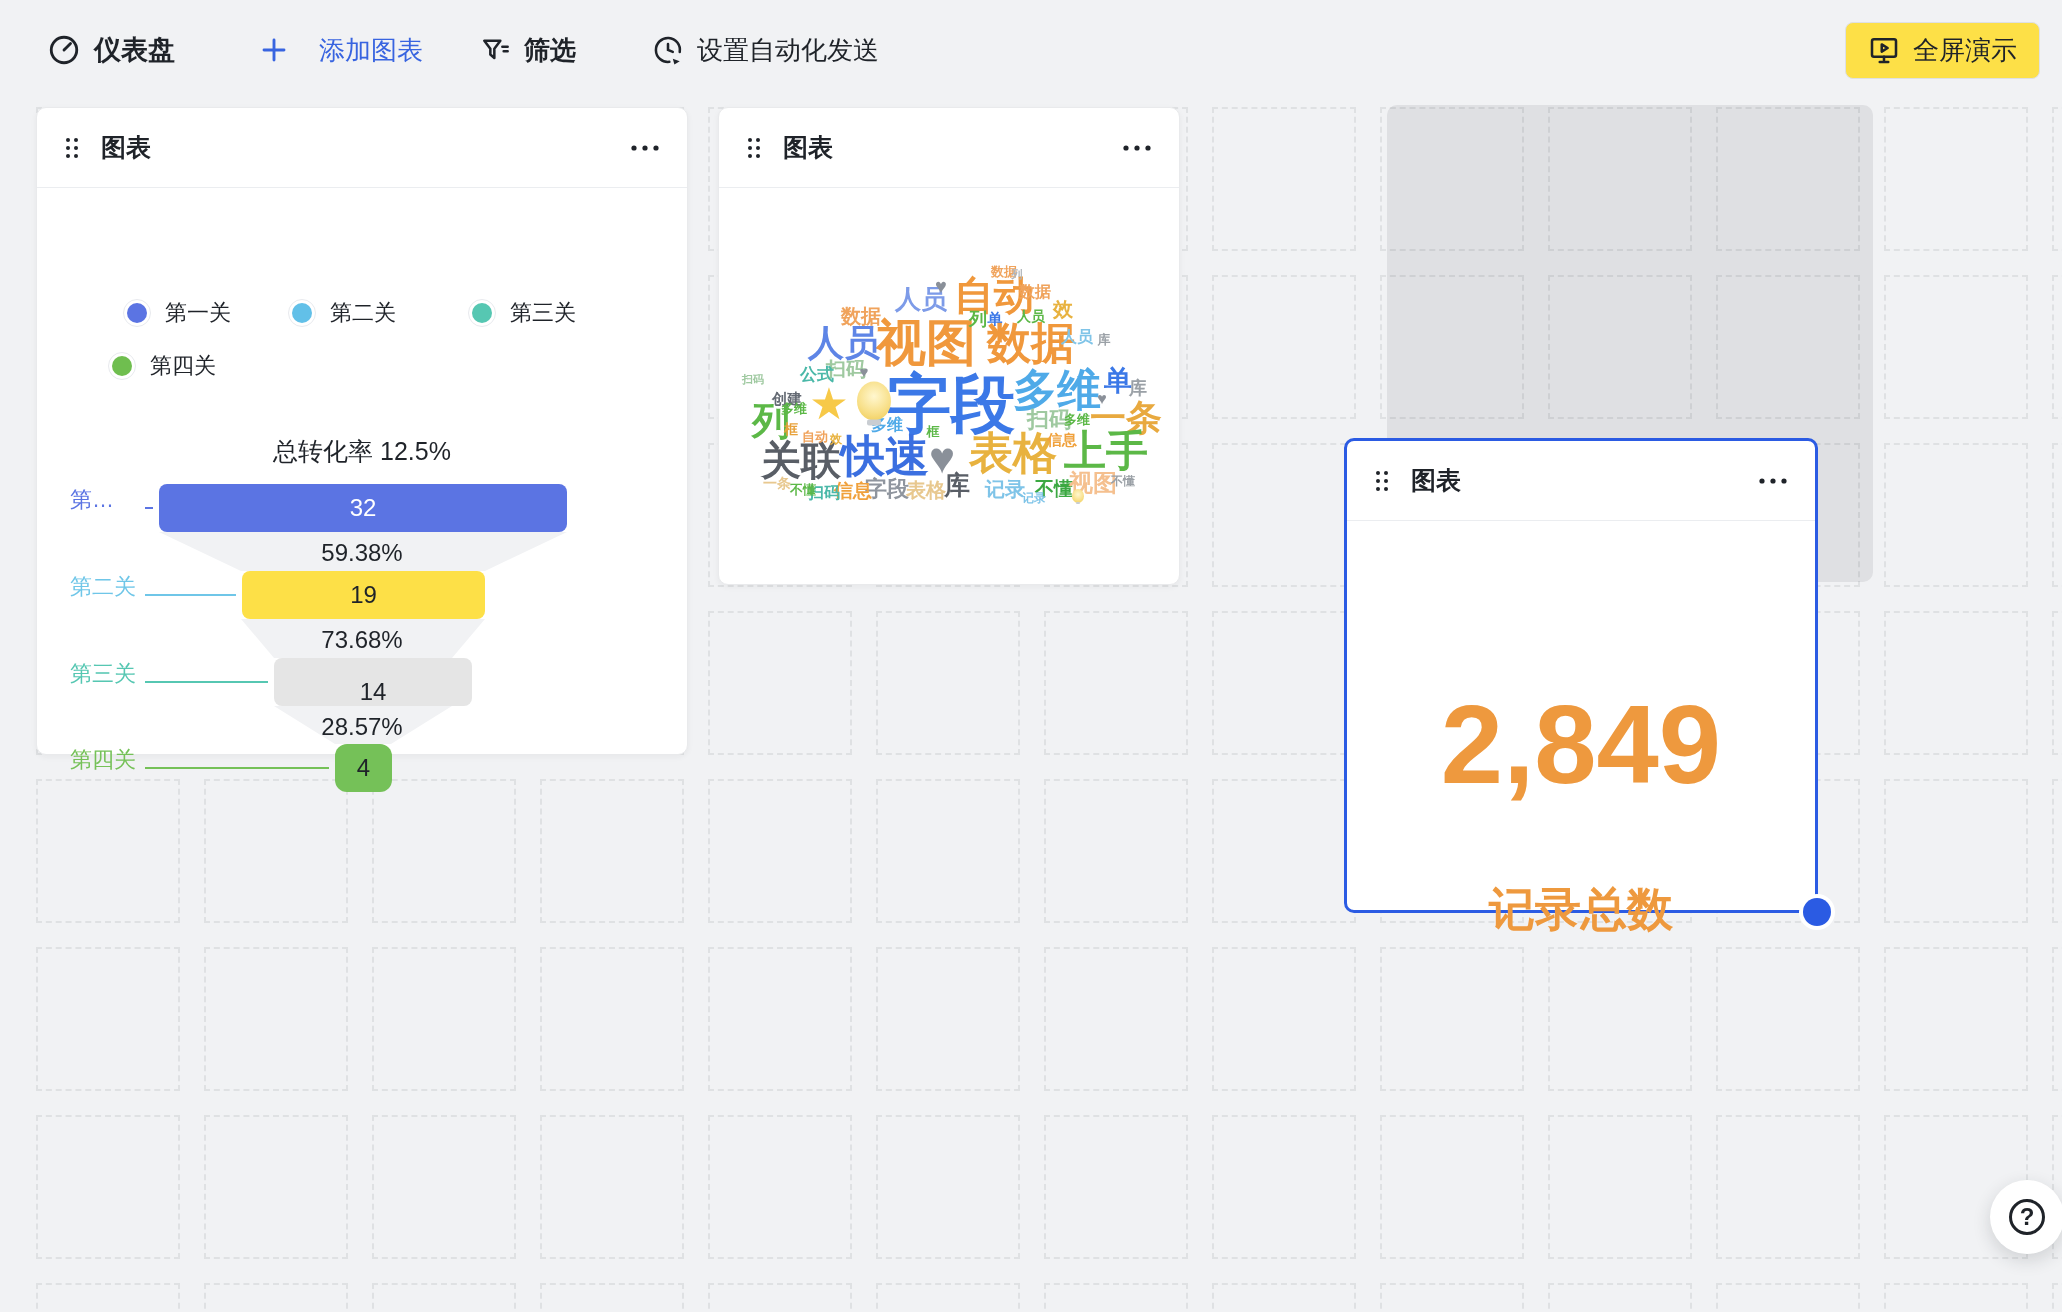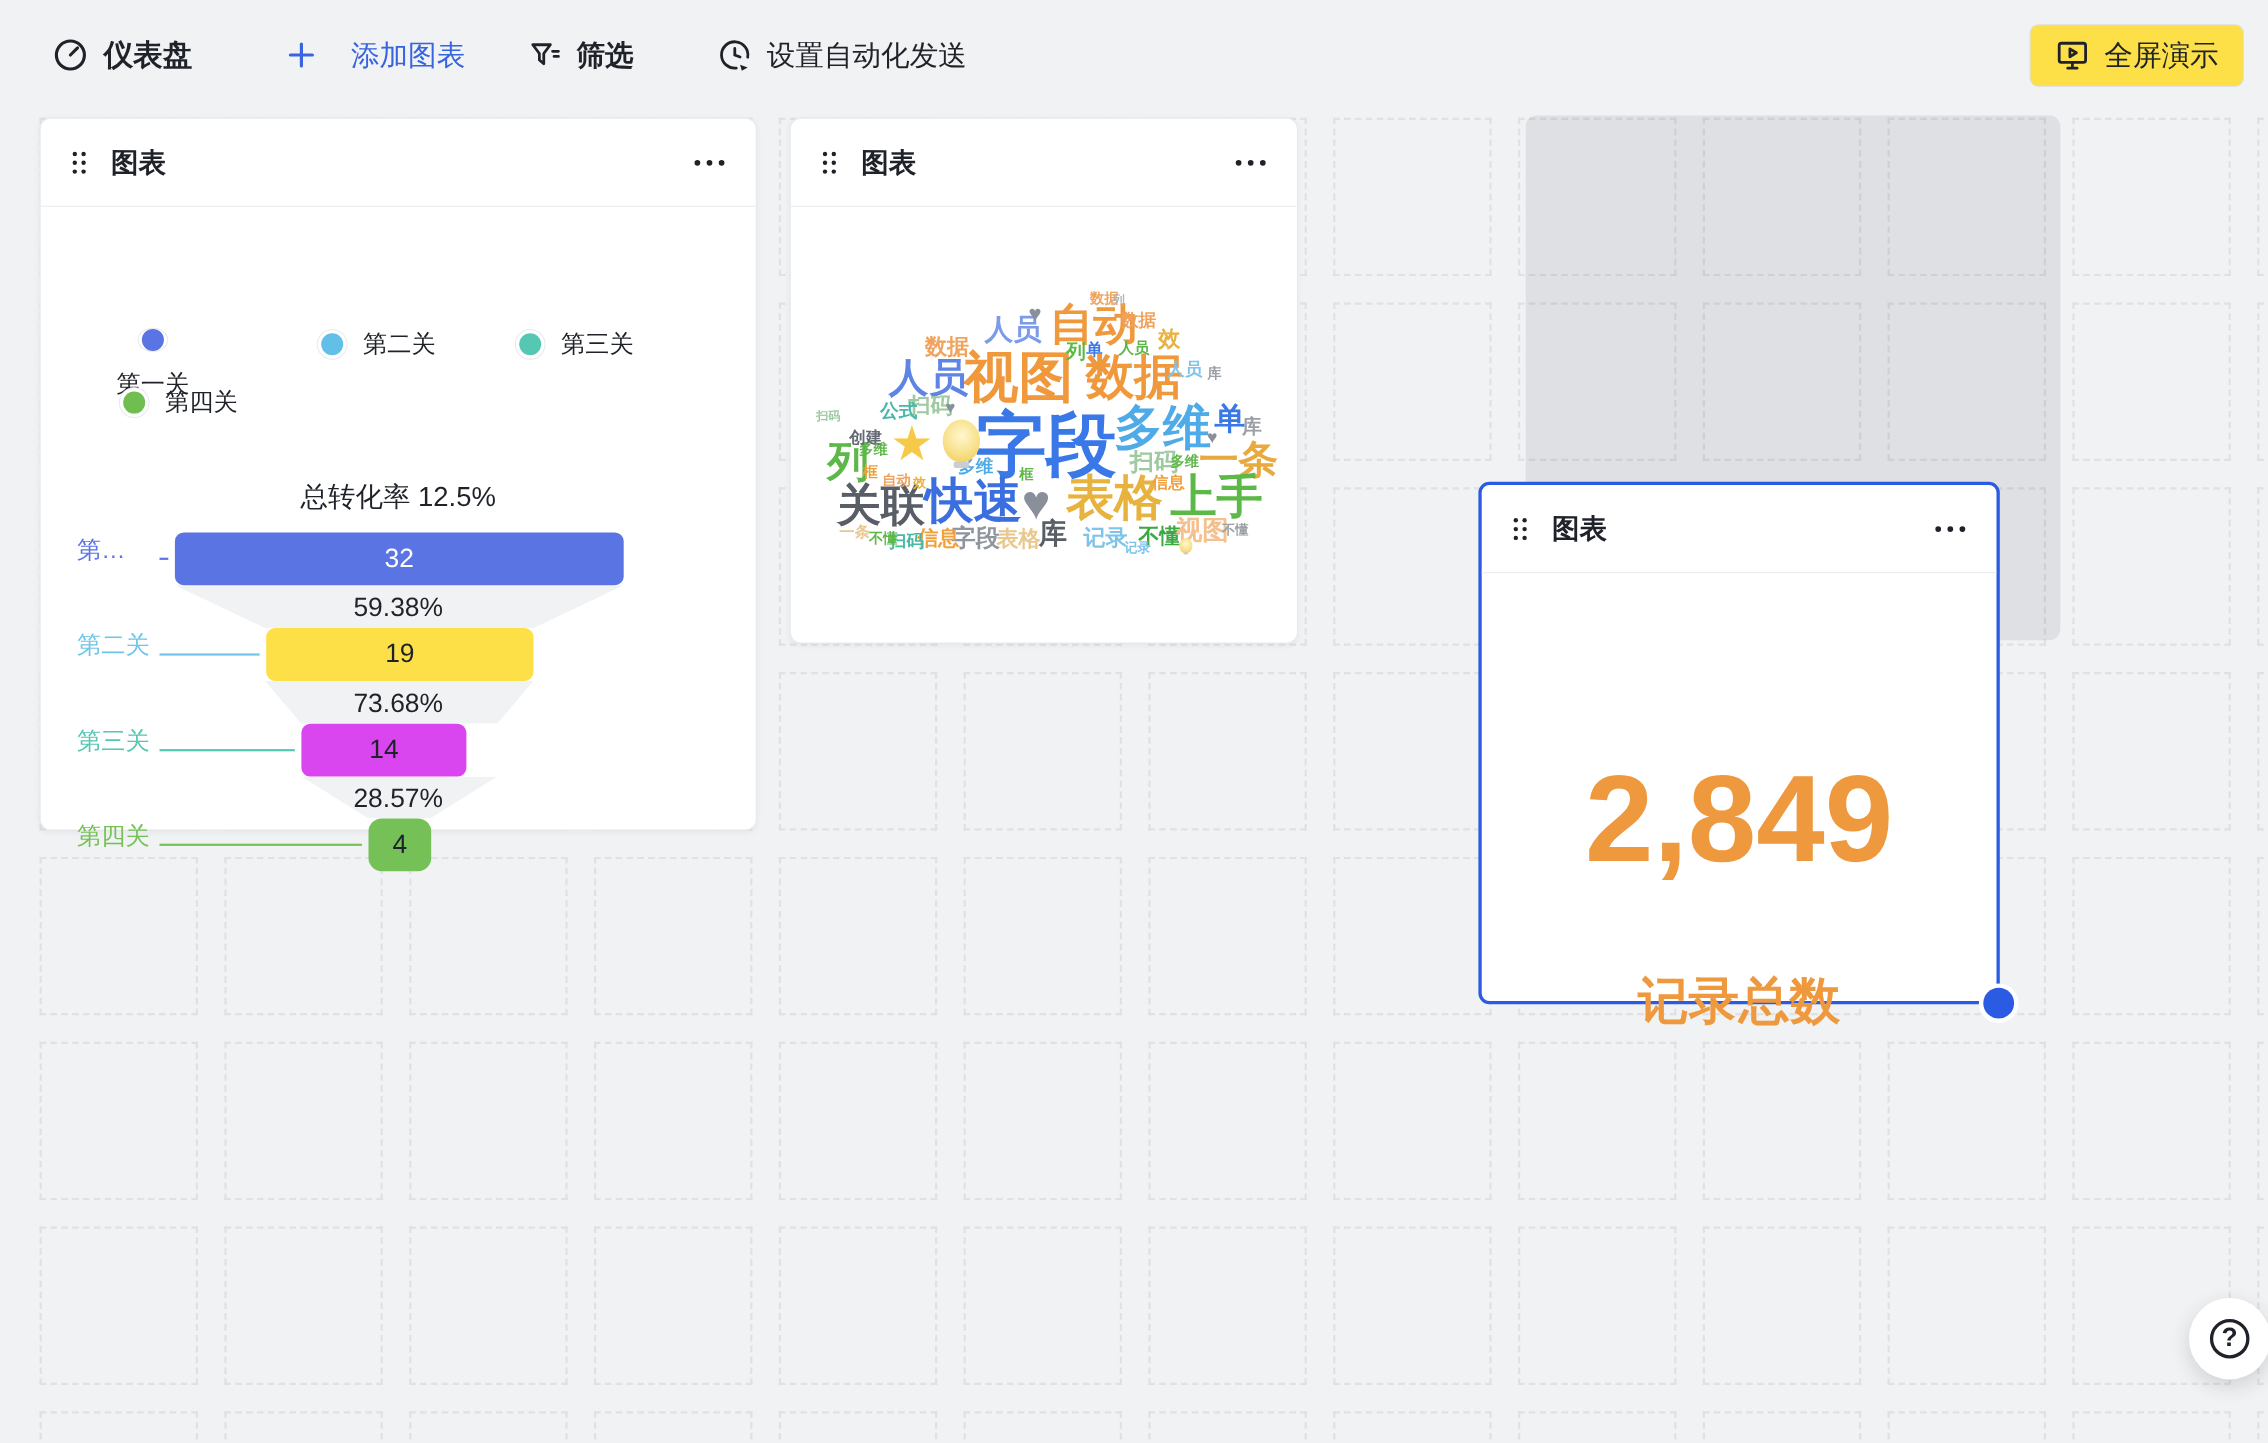--- a/index.html
+++ b/index.html
@@ -246,21 +246,21 @@
     <span class="card-title">图表</span>
     <span class="more">
       <svg width="32" height="8" viewBox="0 0 32 8" fill="#1F2329">
         <circle cx="5" cy="4" r="2.6"></circle>
           <circle cx="16" cy="4" r="2.6"></circle>
           <circle cx="27" cy="4" r="2.6"></circle>
       </svg>
     </span>
   </div>
   <div class="card-body">
-    <div class="legend-item" style="left:69px;top:110px;flex-direction:column;">
+    <div class="legend-item" style="left:86px;top:110px;">
       <span class="dot-ring">
           <span class="dot" style="background: rgb(91, 116, 227);"></span>
         </span>
       <span class="legend-label">第一关</span>
     </div>
     <div class="legend-item" style="left:251px;top:110px;">
       <span class="dot-ring">
           <span class="dot" style="background: rgb(98, 192, 232);"></span>
         </span>
       <span class="legend-label">第二关</span>
@@ -293,21 +293,21 @@
 
     <span class="flabel" style="top: 384px; color: rgb(111, 198, 232);">第二关</span>
     <span class="fline" style="top: 406px; background: rgb(111, 198, 232); left: 108px; width: 91px;"></span>
     <div class="fbar" style="top: 383px; width: 243px; left: 205px; background: #fde047; color: rgb(31, 35, 41);">
       <span>19</span>
     </div>
     <div class="pct" style="top:438px;">73.68%</div>
 
     <span class="flabel" style="top: 471px; color: rgb(86, 199, 178);">第三关</span>
     <span class="fline" style="top: 493px; background: rgb(86, 199, 178); left: 108px; width: 123px;"></span>
-    <div class="fbar" style="top: 470px; width: 150px; left: 237px; background: #d946ef; color: rgb(31, 35, 41);">
+    <div class="fbar" style="top: 470px; width: 198px; left: 237px; background: #e5e5e5; color: rgb(31, 35, 41); align-items: flex-end;">
       <span>14</span>
     </div>
     <div class="pct" style="top:525px;">28.57%</div>
 
     <span class="flabel" style="top: 557px; color: rgb(117, 193, 88);">第四关</span>
     <span class="fline" style="top: 579px; background: rgb(117, 193, 88); left: 108px; width: 184px;"></span>
     <div class="fbar" style="top: 556px; border-radius: 12px; width: 57px; left: 298px; background: rgb(117, 193, 88); color: rgb(31, 35, 41);">
       <span>4</span>
     </div>
   </div>

